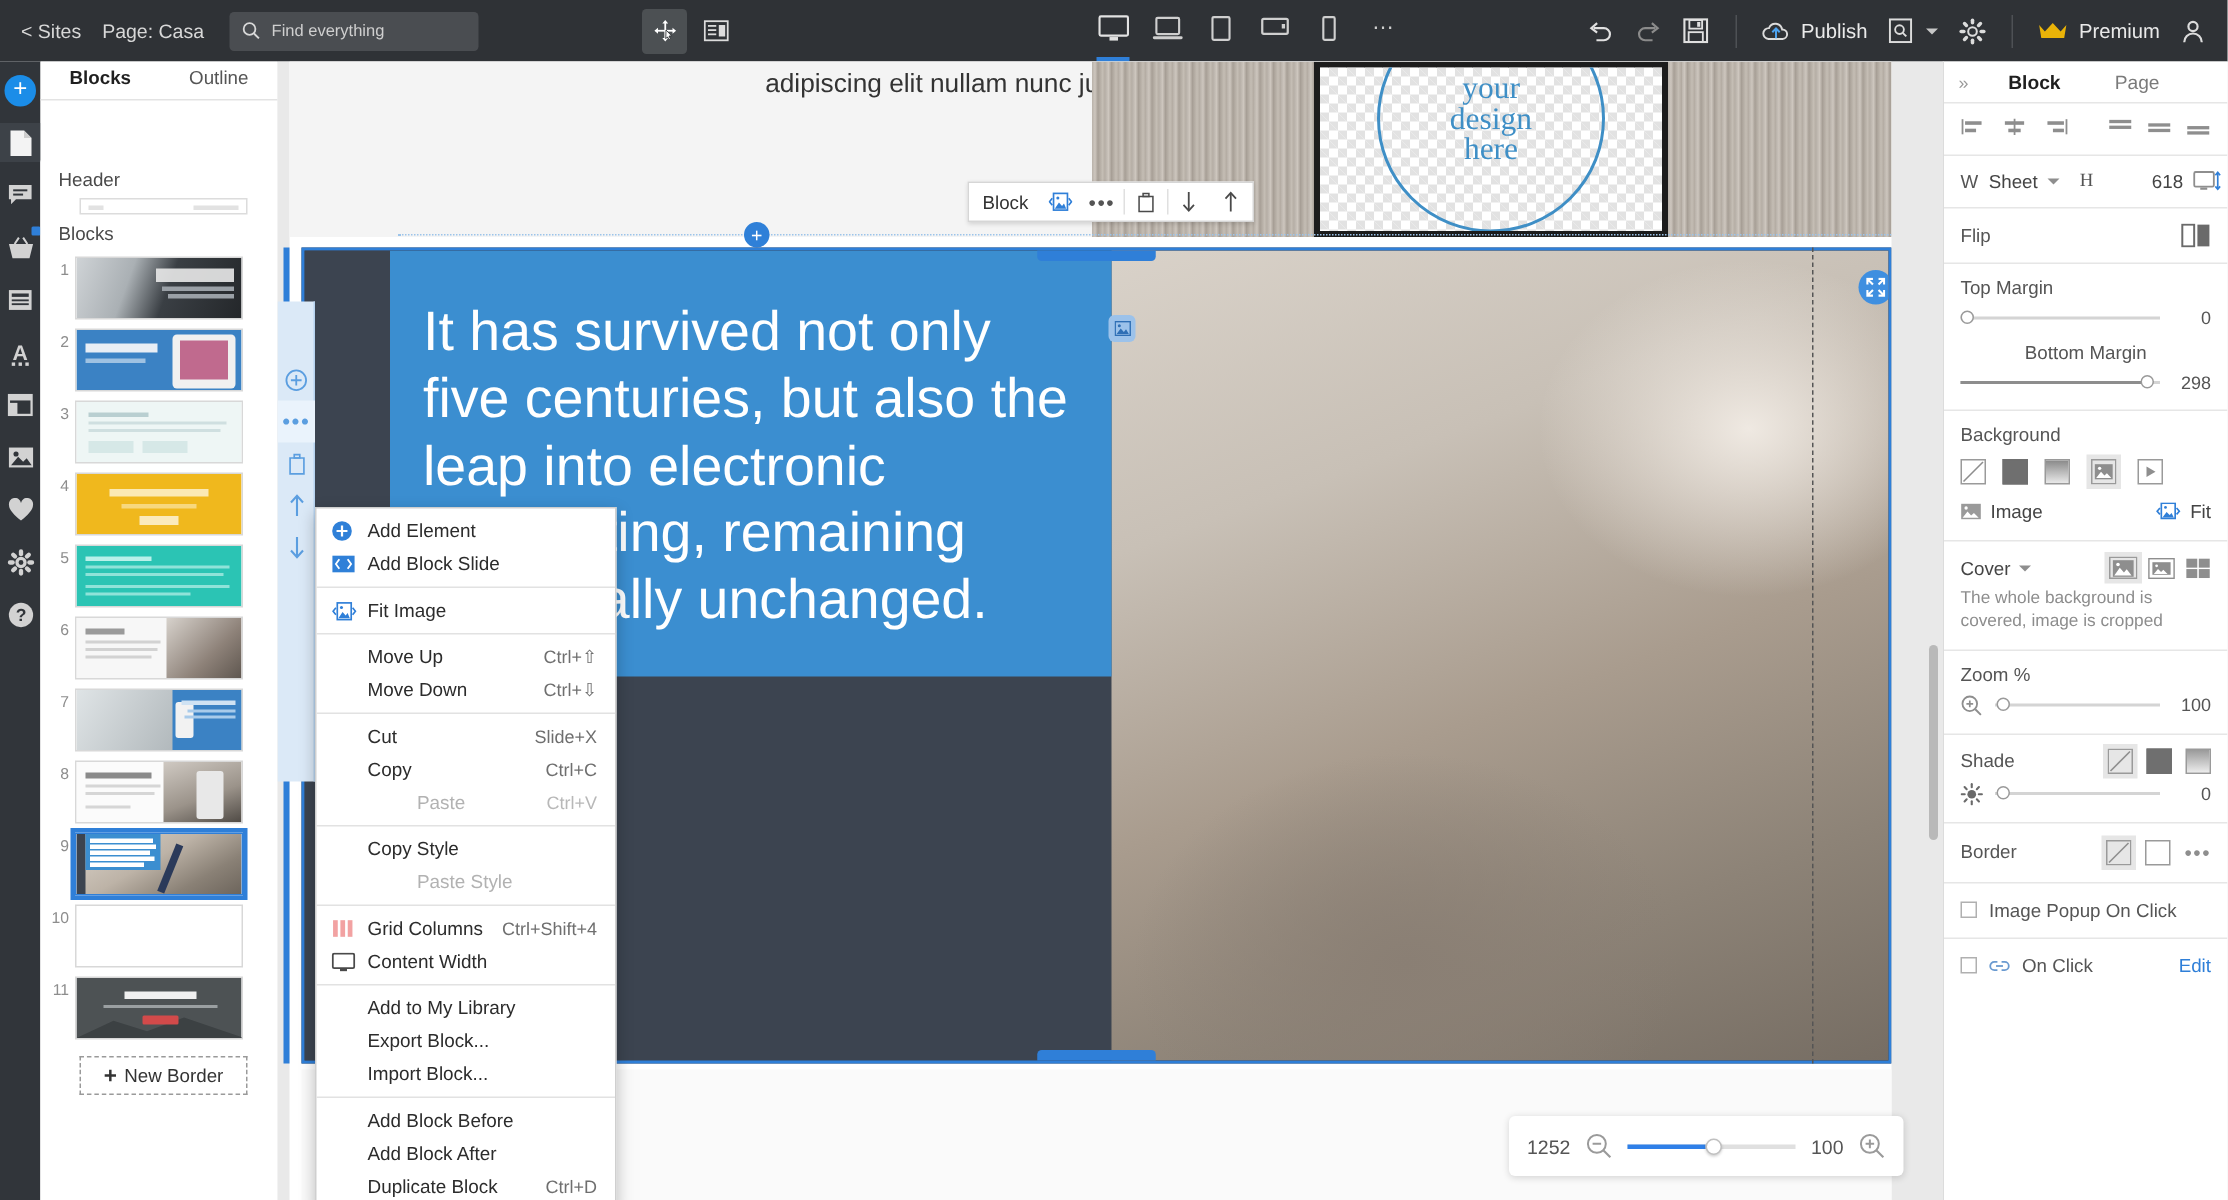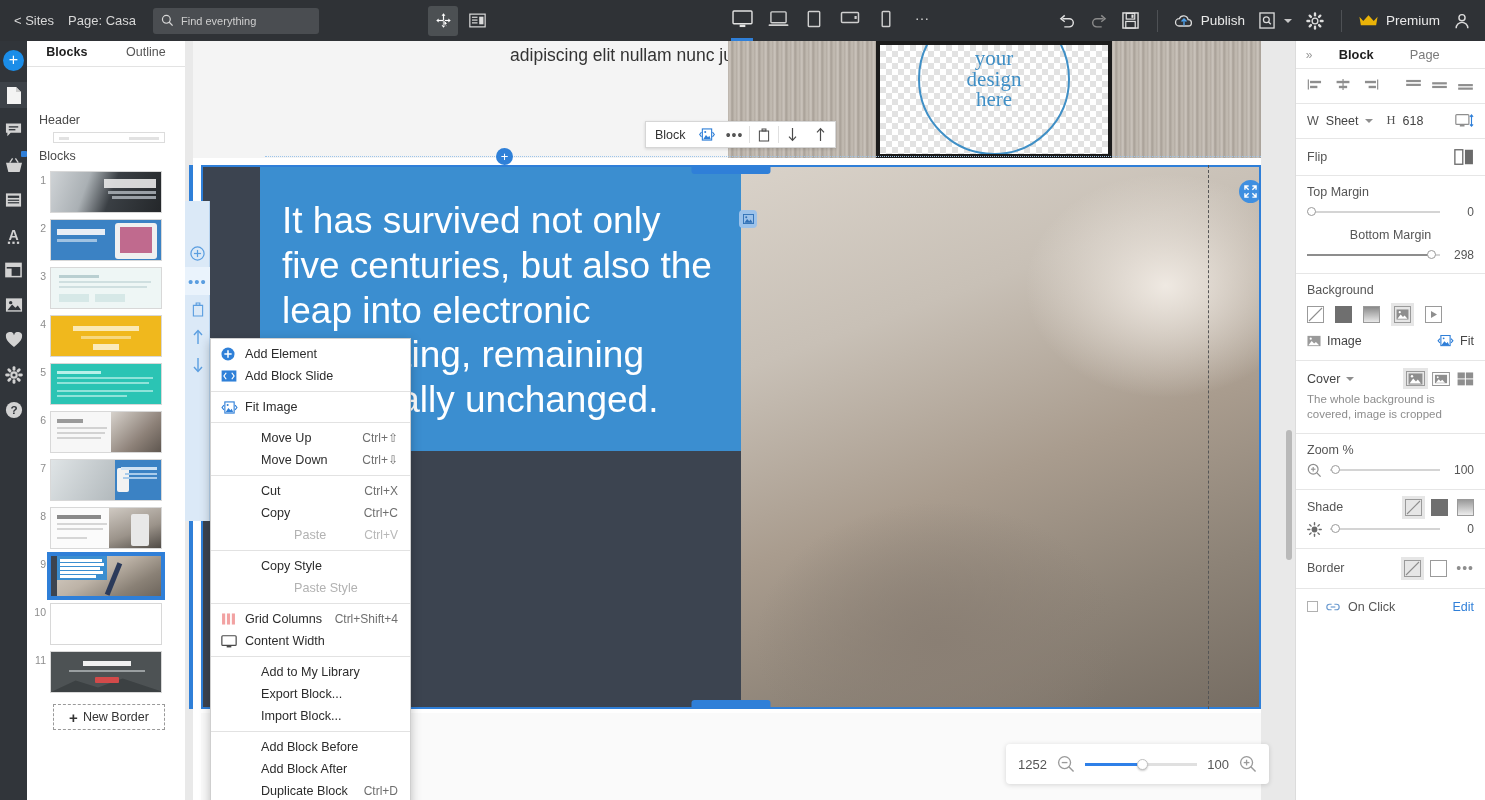--- a/index.html
+++ b/index.html
@@ -150,21 +150,21 @@
              background:#fff; border:1px solid #cfcfcf; box-shadow:0 3px 10px rgba(0,0,0,.25);
              padding:4px 0; z-index:60; }
   .mi-row { height:22px; display:flex; align-items:center; padding:0 12px 0 10px; cursor:pointer;
             font-size:12.6px; color:#2c2c2c; }
   .mi-row.dis { color:#b2b2b2; cursor:default;margin-left:33px; }
   .mi-ico { width:22px; display:flex; align-items:center; flex-shrink:0; }
   .mi-lbl { flex:1; padding-left:2px; }
   .mi-key { font-size:12px; color:#6f6f6f; }
   .mi-row.dis .mi-key { color:#b8b8b8; }
   .mi-sep { height:1px; background:#e2e2e2; margin:4px 0; }
-  .mi-indent { padding-left:48px; }
+  .mi-indent { padding-left:32px; }
 
   
   #rpanel { position:absolute; left:1295px; top:41px; width:190px; height:759px;
             background:#fff; border-left:1px solid #dcdcdc; font-size:12.5px; color:#444; overflow:hidden; }
   #rp-tabs { height:28px; display:flex; align-items:center; border-bottom:1px solid #e6e6e6; }
   #rp-expand { width:26px; text-align:center; color:#9a9a9a; cursor:pointer; font-size:12px; }
   .rtab { flex:1; text-align:center; font-size:12.8px; color:#7a7a7a; cursor:pointer; }
   .rtab.sel { color:#1f1f1f; font-weight:bold; }
   .rp-sec { border-bottom:1px solid #e6e6e6; padding:8px 11px; }
   .rp-row { display:flex; align-items:center; }
@@ -714,21 +714,21 @@
   </div>
   <div class="mi-row mi-indent">
     <span class="mi-lbl">Move Down</span>
     <span class="mi-key">Ctrl+⇩</span>
   </div>
 
   <div class="mi-sep"></div>
 
   <div class="mi-row mi-indent">
     <span class="mi-lbl">Cut</span>
-    <span class="mi-key">Ctrl+X</span>
+    <span class="mi-key">Slide+X</span>
   </div>
   <div class="mi-row mi-indent">
     <span class="mi-lbl">Copy</span>
     <span class="mi-key">Ctrl+C</span>
   </div>
   <div class="mi-row mi-indent dis">
     <span class="mi-lbl">Paste</span>
     <span class="mi-key">Ctrl+V</span>
   </div>
 
@@ -880,21 +880,21 @@
       </div>
     </div>
   </div>
 
   <div class="rp-sec" style="padding:9px 11px 10px;">
     <div class="rp-row" style="gap:7px;">
       <span style="color:#555;">W</span>
       <span style="color:#444;cursor:pointer;">Sheet</span>
       <span class="caret-dn" style="border-top-color:#8e8e8e;"></span>
       <span style="margin-left:6px;color:#555;font-family:'Liberation Serif',serif;">H</span>
-      <span style="color:#444;cursor:pointer;">618</span>
+      <span style="color:#444;cursor:pointer;margin-left:32px;">618</span>
       <span style="margin-left:auto;cursor:pointer;display:flex;">
         <svg width="19" height="14" viewBox="0 0 20 15">
           <rect x="0.7" y="0.7" width="14" height="10.4" rx="1" fill="none" stroke="#8e8e8e" stroke-width="1.3"></rect>
           <rect x="5" y="11.8" width="5" height="1.6" fill="#8e8e8e"></rect>
           <line x1="17.5" y1="1.5" x2="17.5" y2="12.5" stroke="#2f7fd8" stroke-width="1.2"></line>
           <path d="M15.8 3 L17.5 1 L19.2 3" fill="none" stroke="#2f7fd8" stroke-width="1.2"></path>
           <path d="M15.8 11 L17.5 13 L19.2 11" fill="none" stroke="#2f7fd8" stroke-width="1.2"></path>
         </svg>
       </span>
     </div>
@@ -1078,20 +1078,26 @@
             <line x1="1" y1="14" x2="14" y2="1" stroke="#8e8e8e" stroke-width="1.1"></line>
           </svg>
         </span>
         <span class="sqbtn"></span>
         <span style="font-size:14px;color:#8e8e8e;letter-spacing:1px;line-height:1;cursor:pointer;">•••</span>
       </span>
     </div>
   </div>
 
 
+  <div class="rp-sec" style="padding:11px;">
+    <div class="rp-row" style="gap:8px;">
+      <span class="chk"></span>
+      <span class="rp-lbl">Image Popup On Click</span>
+    </div>
+  </div>
 
   <div class="rp-sec" style="padding:11px;border-bottom:none;">
     <div class="rp-row" style="gap:8px;">
       <span class="chk"></span>
       <span style="display:flex;">
         <svg width="14" height="12" viewBox="0 0 15 13">
           <path d="M6 3.5 H3.8 a3 3 0 0 0 0 6 H6" fill="none" stroke="#6a9ad0" stroke-width="1.3"></path>
           <path d="M9 3.5 H11.2 a3 3 0 0 1 0 6 H9" fill="none" stroke="#6a9ad0" stroke-width="1.3"></path>
           <line x1="5" y1="6.5" x2="10" y2="6.5" stroke="#6a9ad0" stroke-width="1.3"></line>
         </svg>

